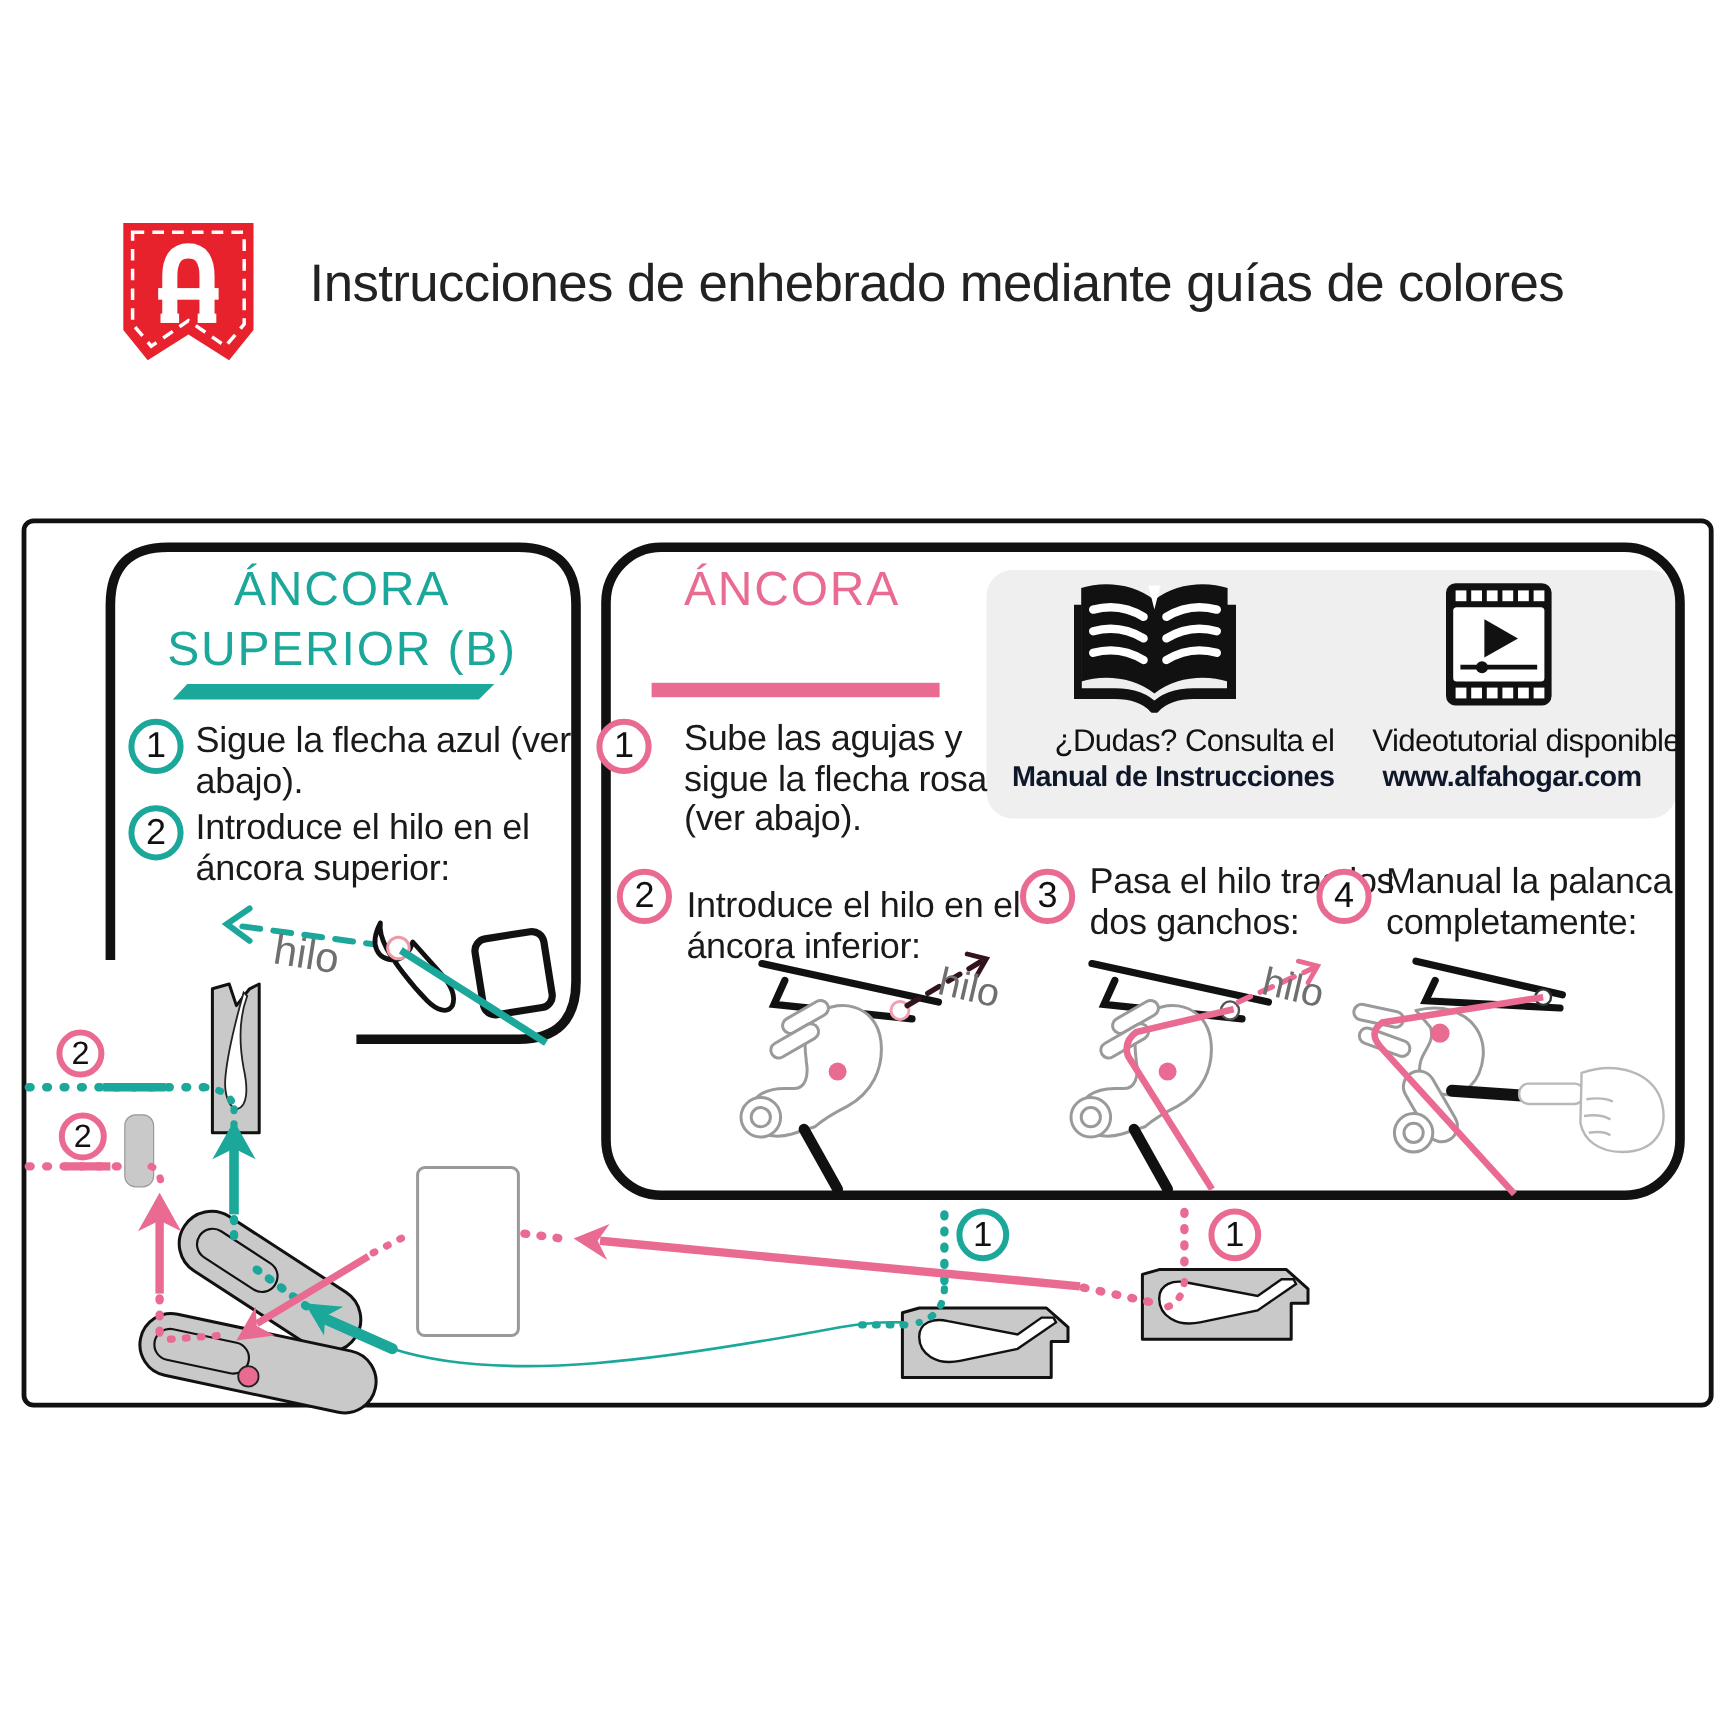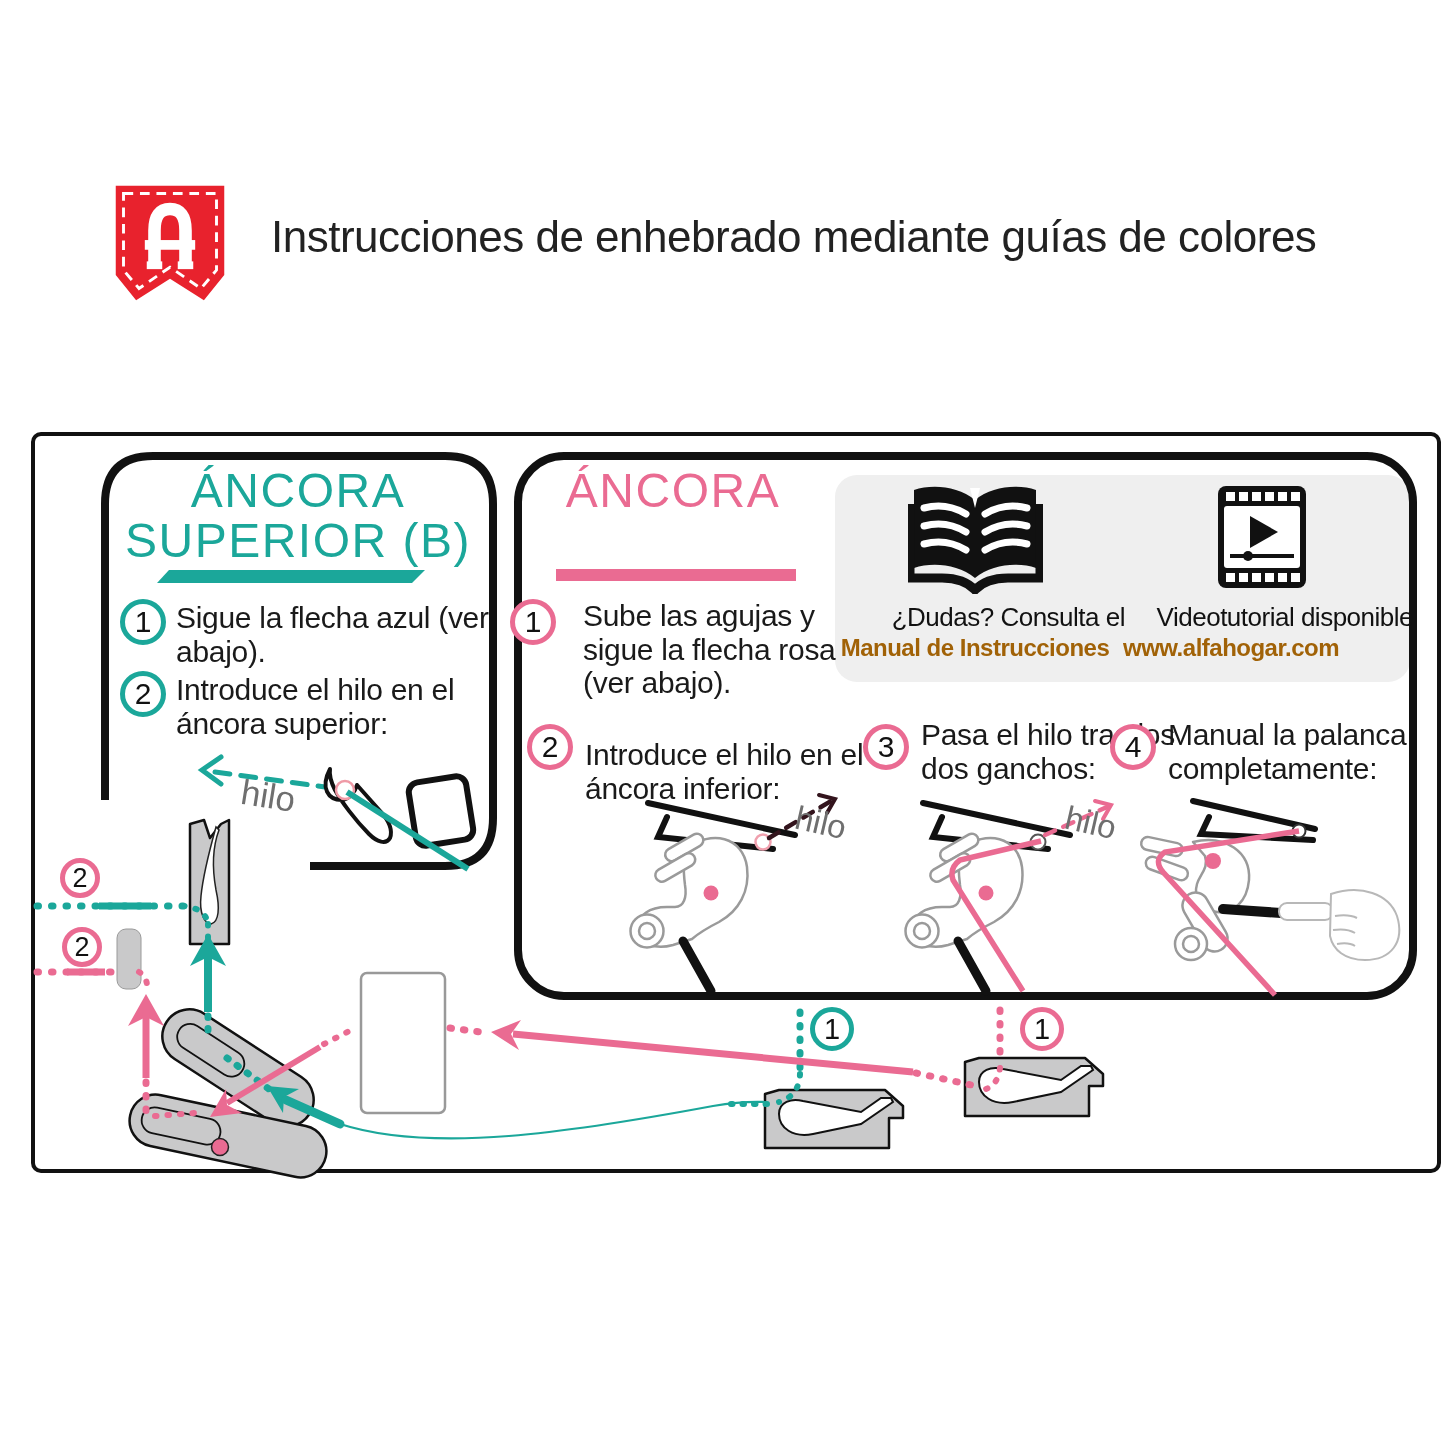--- a/index.html
+++ b/index.html
@@ -1,34 +1,34 @@
 <!DOCTYPE html>
 <html><head>
 <meta charset="utf-8">
 <style>
   html,body{margin:0;padding:0;background:#fff;}
   body{width:1445px;height:1445px;position:relative;font-family:"Liberation Sans",sans-serif;color:#1a1a1a;overflow:hidden;}
   .abs{position:absolute;}
-  .stage{position:absolute;inset:0;margin-left:13px;}
+  .stage{position:absolute;inset:0;}
   #infobox{left:822px;top:475px;width:575px;height:207px;background:#EFEFEF;border-radius:22px;z-index:1;}
   #art{left:0;top:0;width:1445px;height:1445px;z-index:2;pointer-events:none;}
   .txt{z-index:3;}
   .page-title{left:258px;top:212px;font-size:44px;letter-spacing:-0.5px;color:#222;}
-  .ptitle{text-align:center;font-size:48px;letter-spacing:1.5px;line-height:50px;font-weight:400;}
+  .ptitle{text-align:center;font-size:40px;letter-spacing:1.5px;line-height:50px;font-weight:400;}
   .ptitle.b{left:96px;top:466px;width:378px;color:#1BA79A;}
   .ptitle.a{left:507px;top:466px;width:306px;color:#EA6B92;}
   .circ{border-radius:50%;background:#fff;display:flex;align-items:center;justify-content:center;font-size:30px;color:#111;box-sizing:border-box;}
   .circ.teal{border:5px solid #1BA79A;}
   .circ.pink{border:5px solid #EA6B92;}
   .c46{width:46px;height:46px;}
   .c40{width:40px;height:40px;font-size:27px;}
   .c44{width:44px;height:44px;font-size:29px;}
   .step{font-size:30px;line-height:1.12;letter-spacing:-0.3px;}
   .info-l1{font-size:26px;text-align:right;letter-spacing:-0.5px;color:#111;}
-  .info-l2{font-size:24px;font-weight:bold;text-align:center;letter-spacing:-0.5px;color:#a16207;}
+  .info-l2{font-size:24px;font-weight:bold;text-align:right;letter-spacing:-0.5px;color:#0f172a;}
   .hilo{color:#6f6f6f;font-size:33px;}
 </style>
 </head>
 <body>
 
 <div class="stage">
 
   <svg class="abs" style="left:98px;top:180px;z-index:3;" width="118" height="124" viewBox="0 0 120 128">
     <path d="M 4,6 H 116 V 98 L 95,124 L 60,102 L 25,124 L 4,98 Z" fill="#E8222D"></path>
     <path d="M 12,14 H 108 V 93 L 92,112 L 60,90 L 28,112 L 12,93 Z" fill="none" stroke="#fff" stroke-width="3" stroke-dasharray="10 7"></path>

